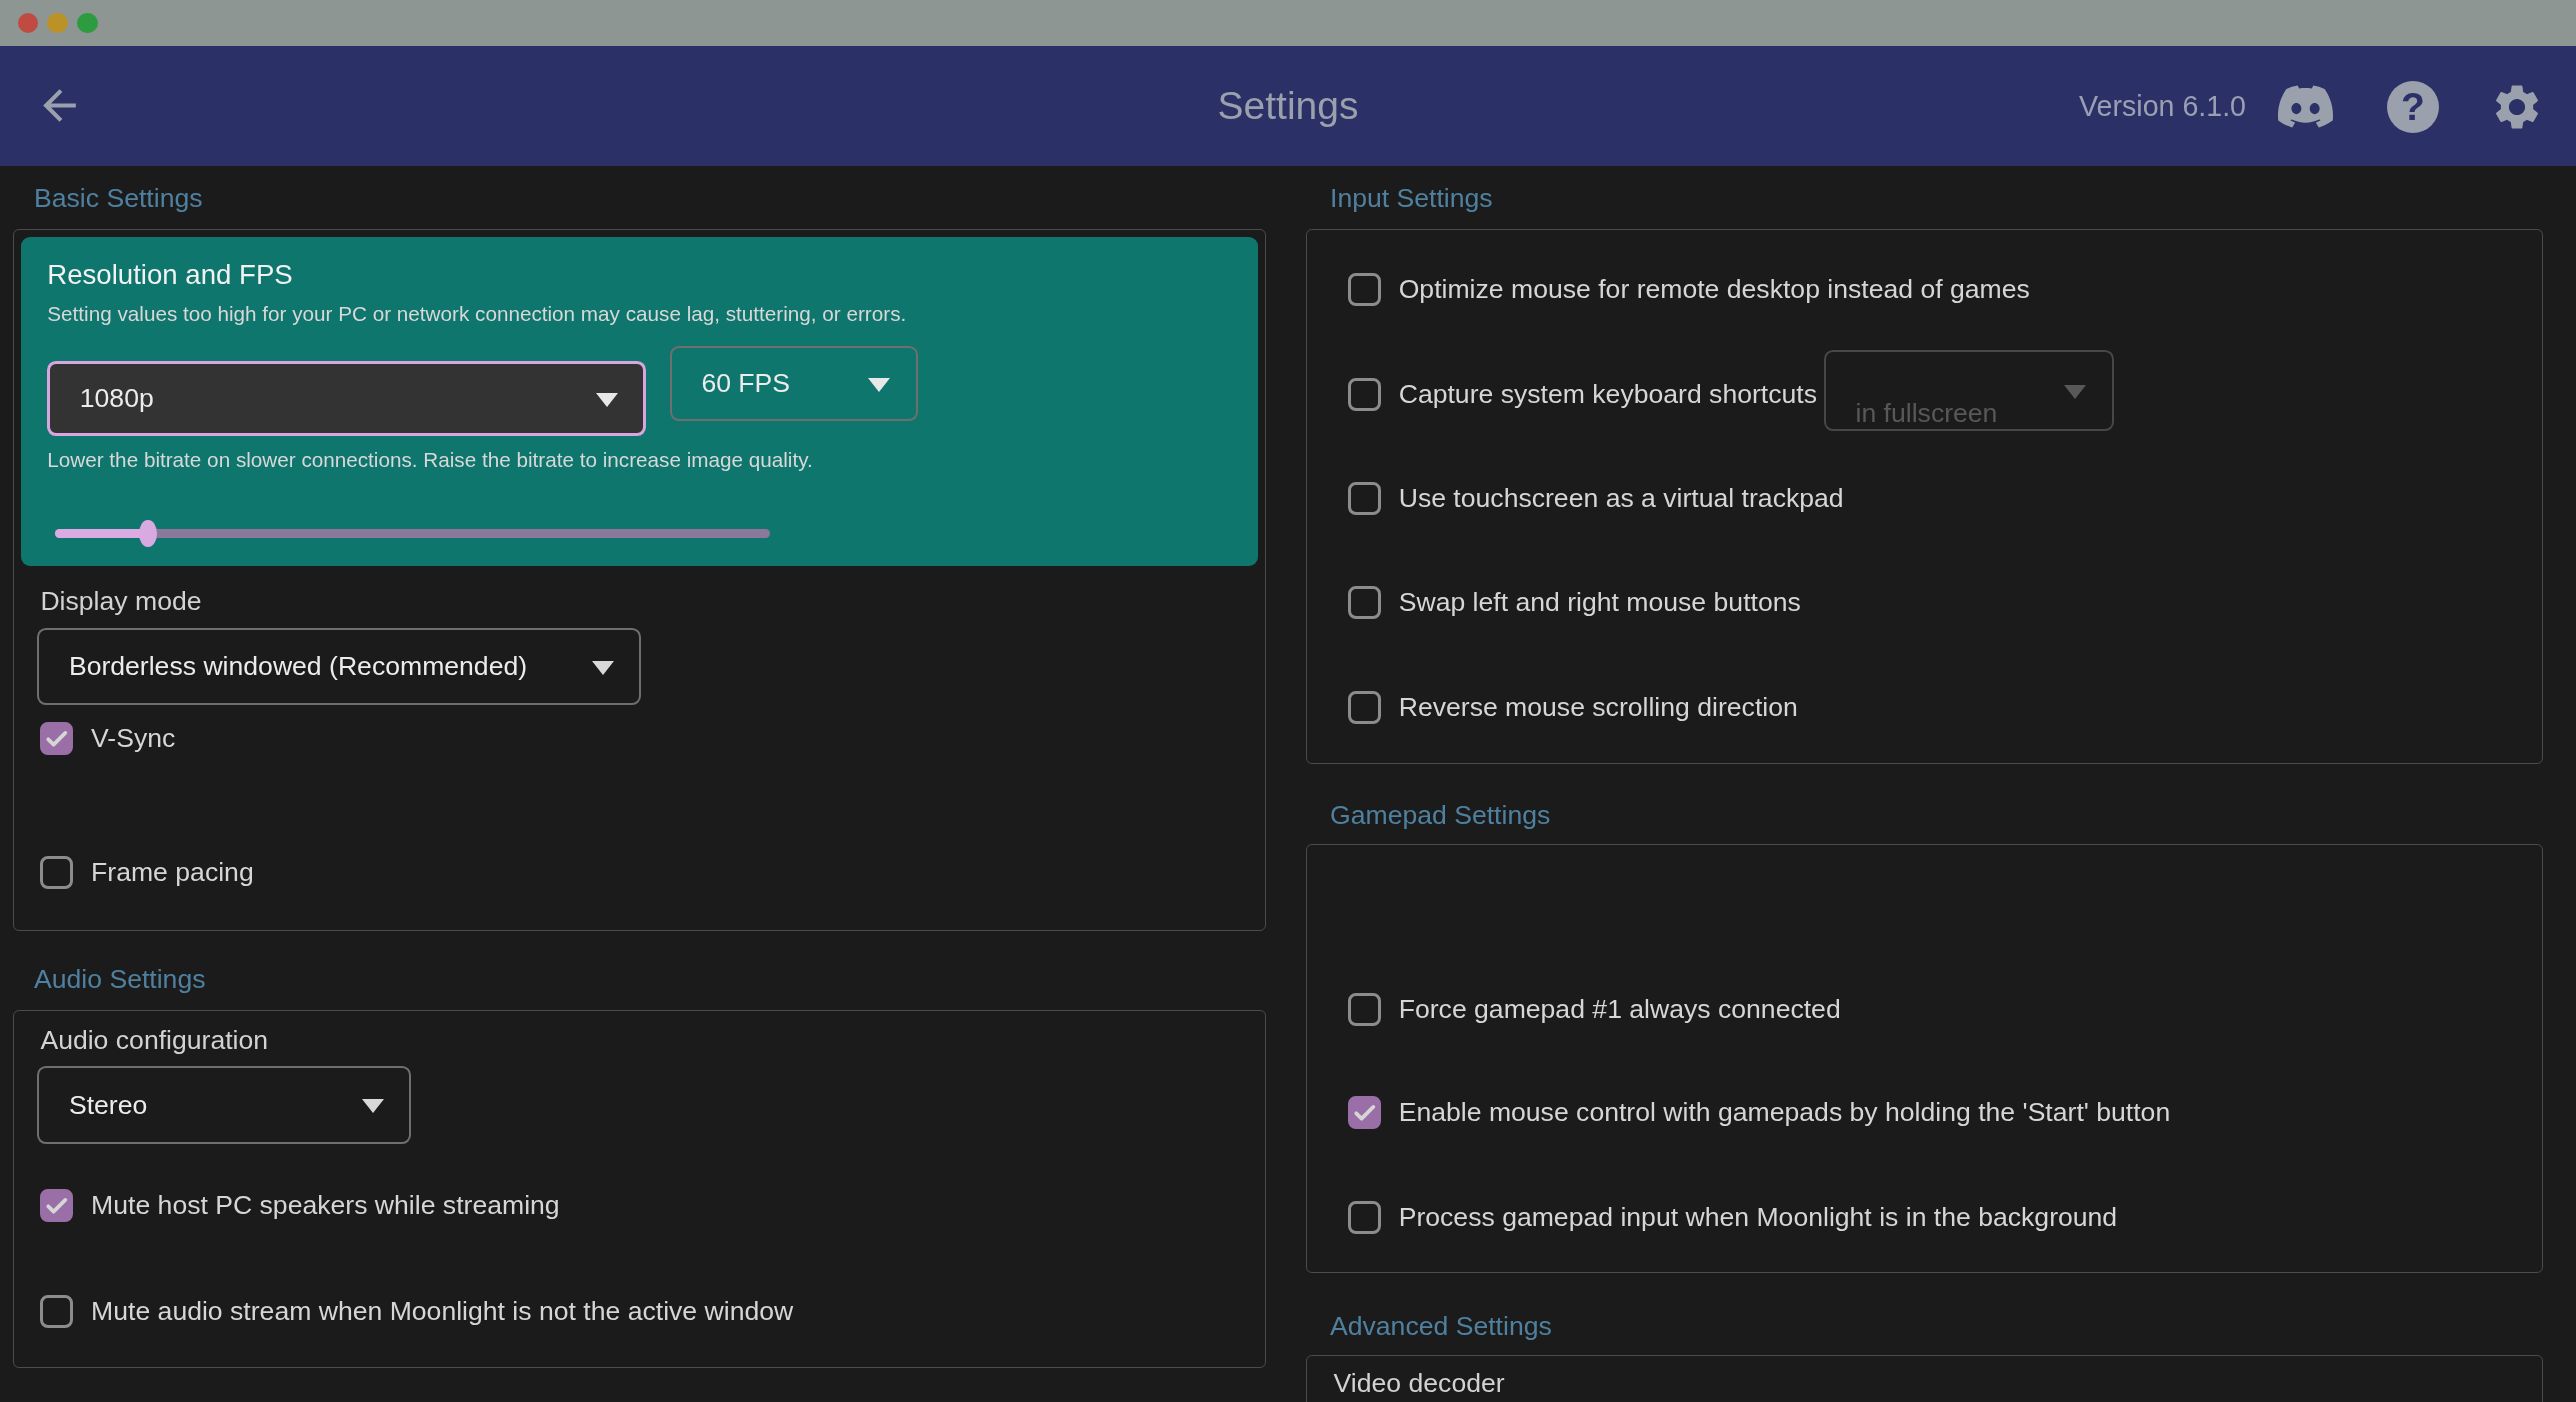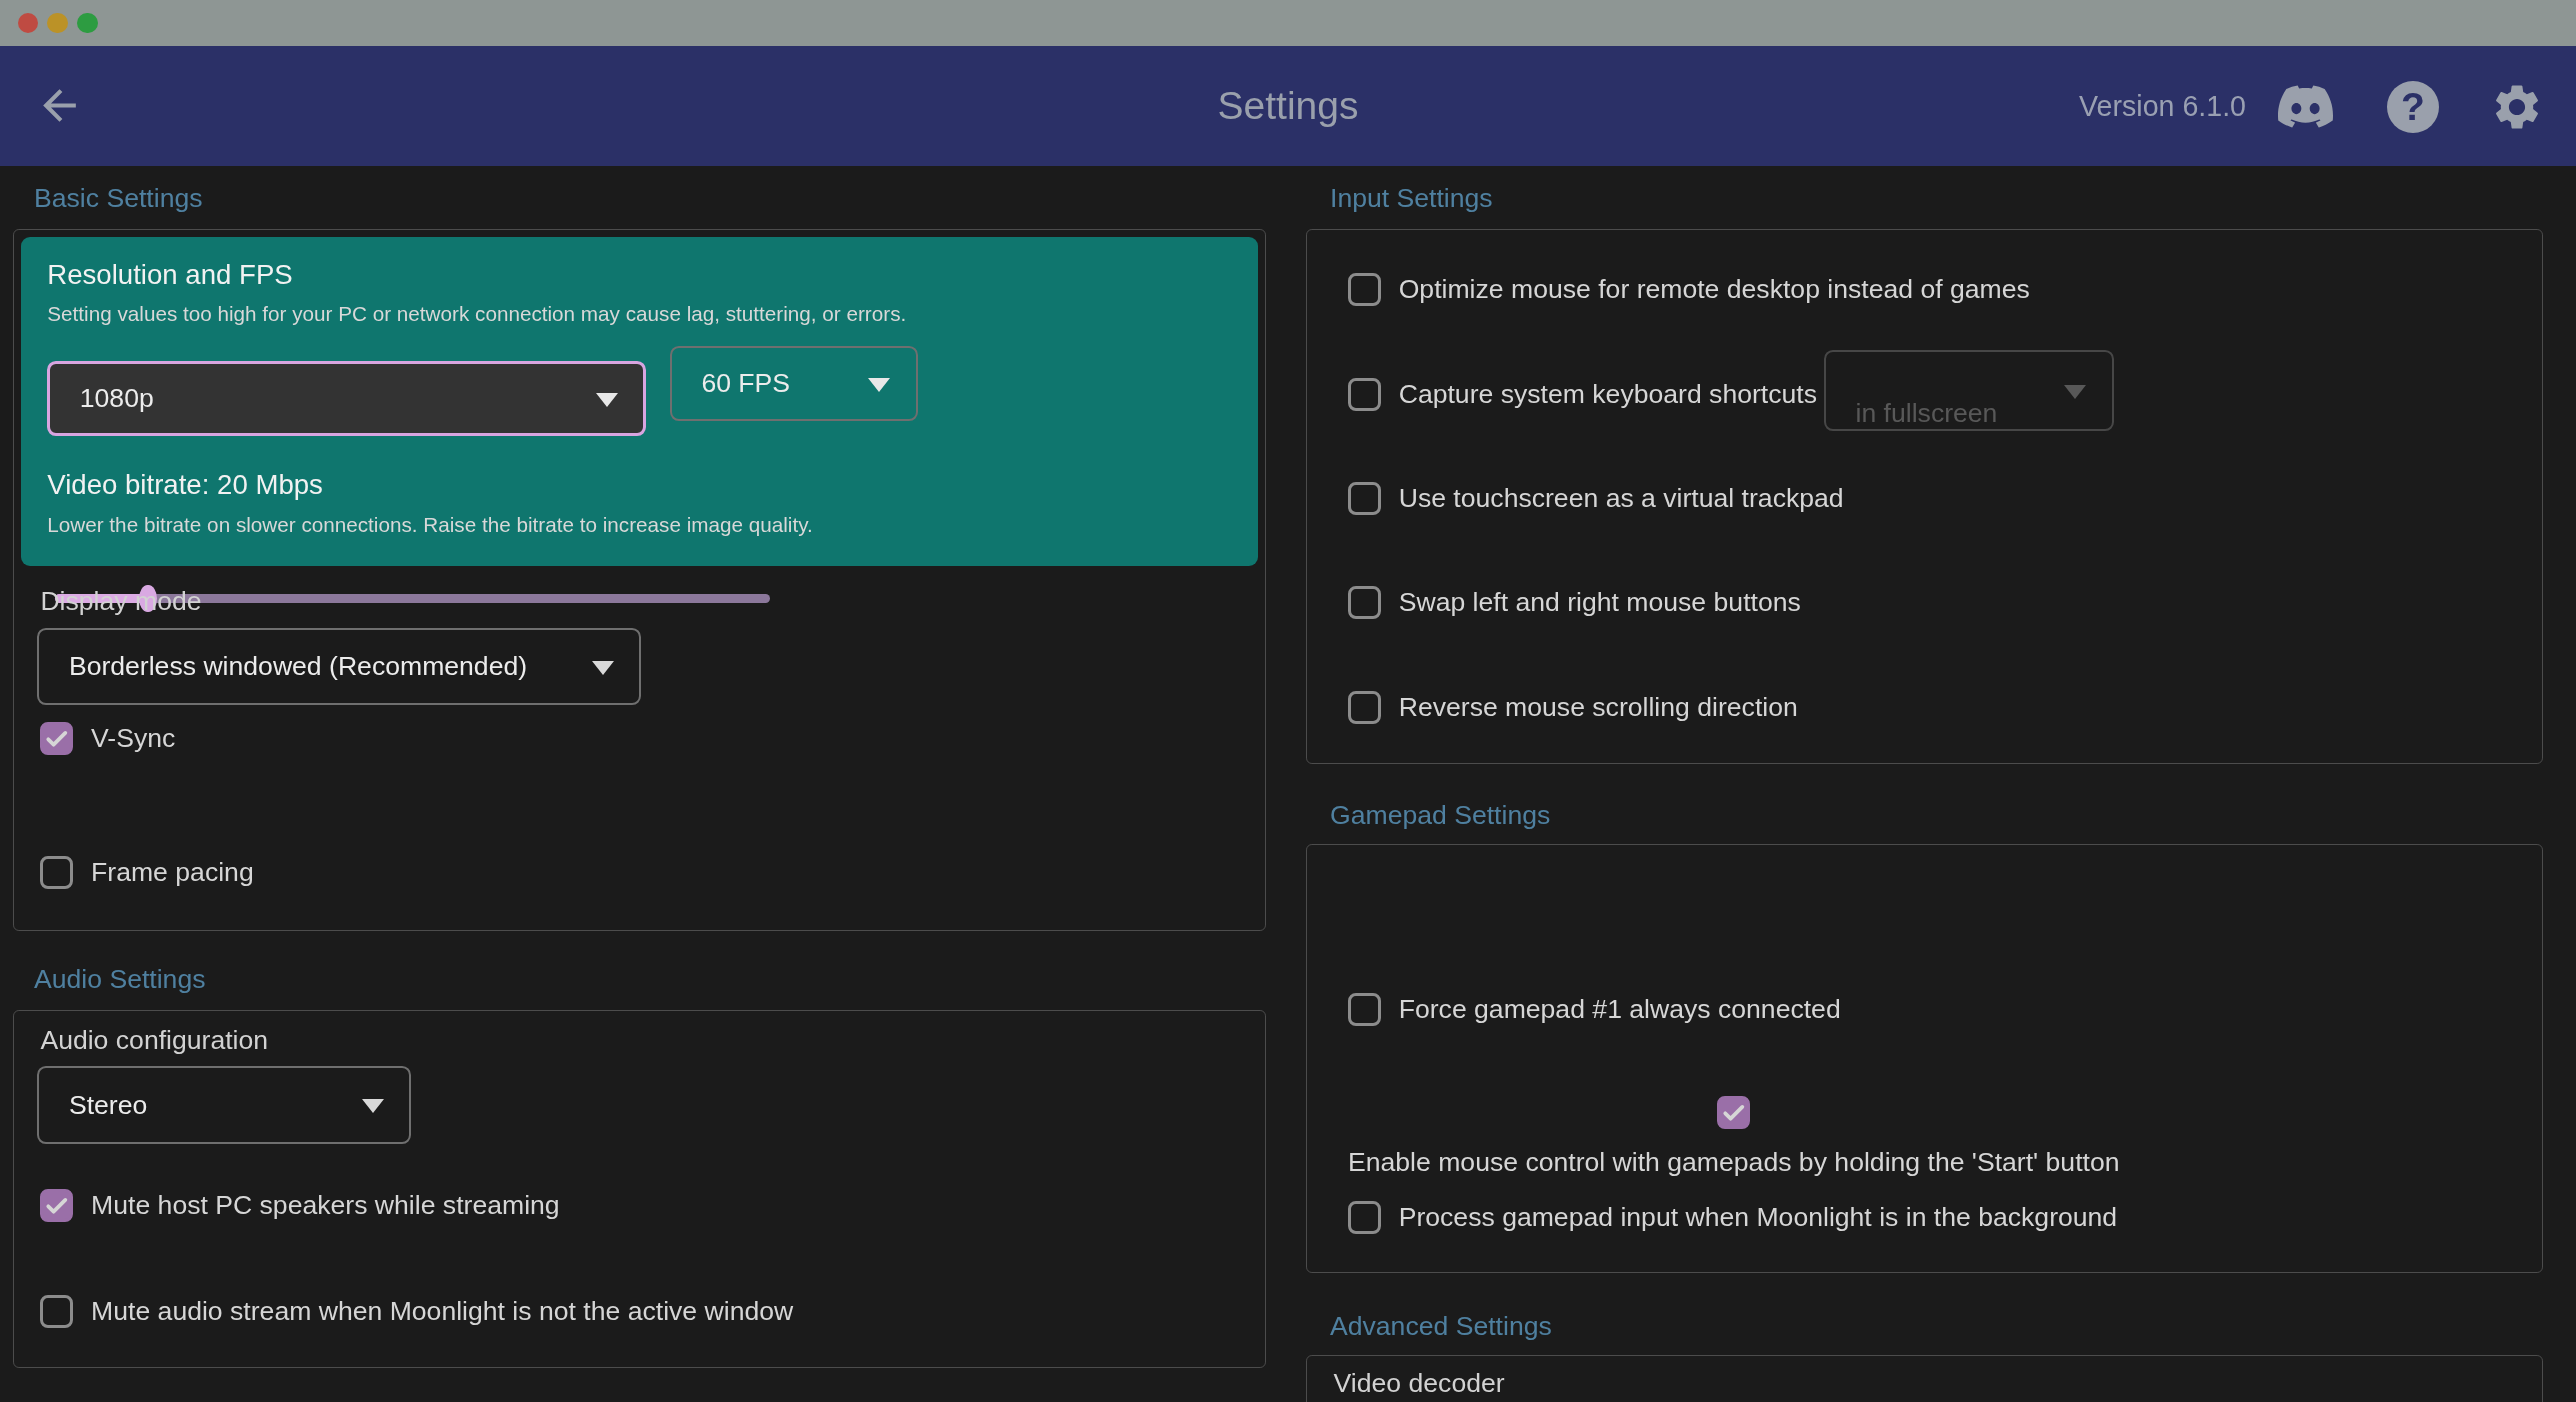--- a/index.html
+++ b/index.html
@@ -113,21 +113,20 @@
     <div class="combo-row">
       <div class="combo focused" style="width:599px;margin-top:15px;">
         <span class="val">1080p</span>
         <span class="arrow"></span>
       </div>
       <div class="combo" style="width:248px;">
         <span class="val">60 FPS</span>
         <span class="arrow"></span>
       </div>
     </div>
-    <div class="bitrate-label">Video bitrate: 20 Mbps</div>
     <div class="bitrate-desc">Lower the bitrate on slower connections. Raise the bitrate to increase image quality.</div>
     <div class="slider">
       <div class="track"></div>
       <div class="active" style="width: 13%;"></div>
       <div class="handle" style="left: calc(13% - 8.9px);"></div>
     </div>
   </div>
 
   <div class="field-label" style="left:26.6px; top:356px;">Display mode</div>
   <div class="combo" style="position:absolute; left:23.6px; top:398px; width:604px; height:77px;">
@@ -225,21 +224,21 @@
 
 <div class="frame" style="left:1306px; top:844px; width:1237px; height:429px;">
 
   <div class="cbrow" style="left:41px; top:148px;">
     <span class="cb">
       
     </span>
     <span class="cb-label">Force gamepad #1 always connected</span>
   </div>
 
-  <div class="cbrow" style="left:41px; top:251px;flex-direction:column;">
+  <div class="cbrow" style="left:41px; top:251px;">
     <span class="cb checked">
       <svg viewBox="0 0 24 24">
           <path fill="none" stroke="#d6d6d6" stroke-width="3.5" stroke-linecap="round" stroke-linejoin="round" d="M4 12.5l5 5L20 6.5"></path>
         </svg>
     </span>
     <span class="cb-label">Enable mouse control with gamepads by holding the 'Start' button</span>
   </div>
 
   <div class="cbrow" style="left:41px; top:356px;">
     <span class="cb">

